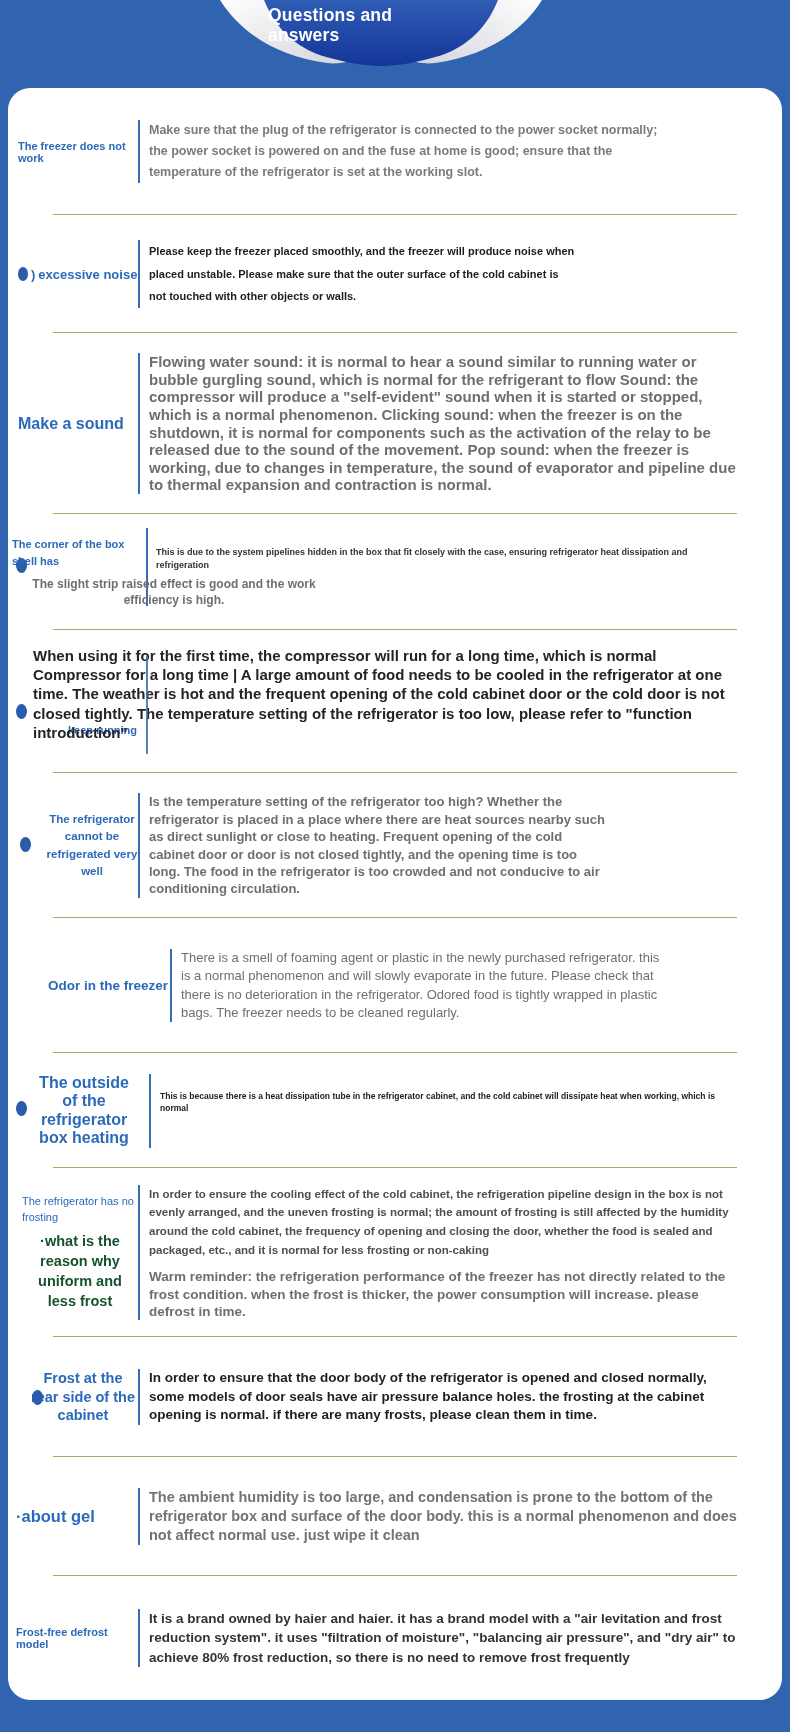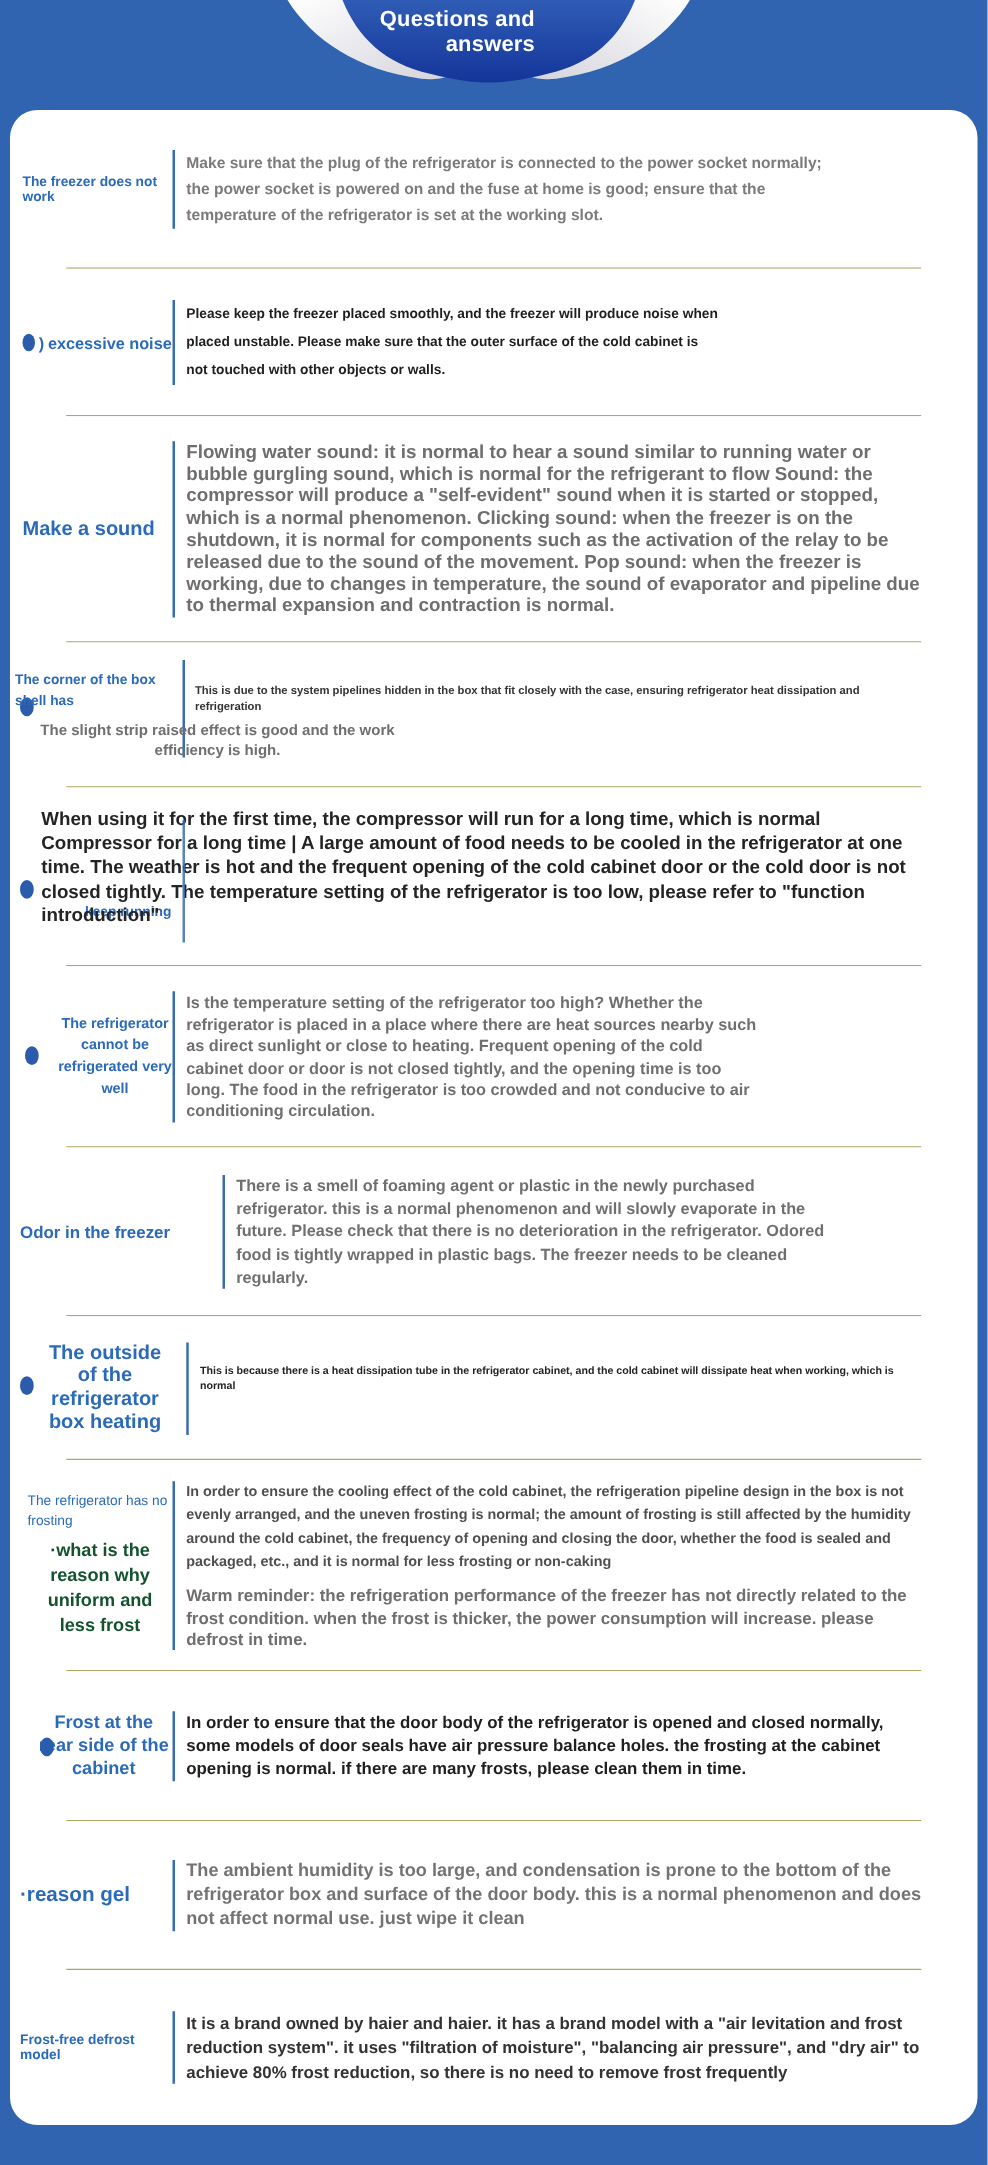--- a/index.html
+++ b/index.html
@@ -5,21 +5,21 @@
   * { margin:0; padding:0; box-sizing:border-box; }
   html,body { width:790px; height:1732px; }
   body {
     position:relative;
     background:#3064b0;
     font-family:"Liberation Sans", sans-serif;
     overflow:hidden;
   }
 
   
-  .ribbon-wrap { position:absolute; left:226px; top:0; width:330px; height:80px;text-align:right; }
+  .ribbon-wrap { position:absolute; left:216px; top:0; width:330px; height:80px; }
   .ribbon-wrap svg { position:absolute; left:0; top:0; }
   .ribbon-title {
     position:absolute; left:52px; top:5px; width:150px;
     color:#ffffff; font-size:17.5px; font-weight:bold; line-height:1.15;
     letter-spacing:0.2px;
   }
 
   
   .card {
     position:absolute; left:8px; top:88px; width:774px; height:1612px;
@@ -73,22 +73,22 @@
   .r5 .q-abs { position:absolute; left:60px; top:94px; font-size:11px; font-weight:bold; color:#2b6ab8; z-index:1; }
   .r5 .a-abs { position:absolute; left:25px; top:16px; width:712px; font-size:15px; font-weight:bold; color:#242424; line-height:1.28; z-index:2; }
   .r5 .vline { position:absolute; left:138px; top:26px; height:98px; width:2px; background:#3a6cb3; z-index:3; opacity:.85; }
 
   
   .r6 .side-bullet { left:12px; top:64px; }
   .r6 .qcol { padding-left:38px; font-size:11.5px; text-align:center; line-height:1.5; }
   .r6 .acol { max-width:470px; font-size:13px; font-weight:bold; color:#6f6f6f; line-height:1.34; }
 
   
-  .r7 .qcol { padding-left:8px; font-size:13.5px; }
-  .r7 .acol { max-width:490px; font-size:13px; font-weight:bold; color:#6f6f6f; line-height:1.39;margin-left:40px; }
+  .r7 .qcol { padding-left:8px; font-size:13.5px;margin-left:32px; }
+  .r7 .acol { max-width:490px; font-size:13px; font-weight:normal; color:#6f6f6f; line-height:1.39; }
 
   
   .r8 .side-bullet { left:8px; top:48px; }
   .r8 .qcol { padding-left:22px; font-size:16px; text-align:center; line-height:1.15; }
   .r8 .acol { max-width:612px; font-size:8.5px; font-weight:bold; color:#222222; line-height:1.5; min-height:74px; display:flex; align-items:flex-start; padding-top:16px;margin-left:11px; }
 
   
   .r9 .qcol { padding-left:14px; }
   .r9 .q-small { font-size:11px; font-weight:normal; color:#2b6ab8; line-height:1.45; text-align:left; width:116px; }
   .r9 .q-big { margin-top:5px; font-size:14.5px; font-weight:bold; color:#14532d; line-height:1.38; text-align:center; width:116px; }
@@ -202,21 +202,21 @@
 
   <div class="row r10">
     <span class="side-bullet"></span>
     <div class="qcol">
       <div class="q-inner">Frost at the rear side of the cabinet</div>
     </div>
     <div class="acol">In order to ensure that the door body of the refrigerator is opened and closed normally, some models of door seals have air pressure balance holes. the frosting at the cabinet opening is normal. if there are many frosts, please clean them in time.</div>
   </div>
 
   <div class="row r11">
-    <div class="qcol">·reason gel</div>
+    <div class="qcol">·about gel</div>
     <div class="acol">The ambient humidity is too large, and condensation is prone to the bottom of the refrigerator box and surface of the door body. this is a normal phenomenon and does not affect normal use. just wipe it clean</div>
   </div>
 
   <div class="row r12 last">
     <div class="qcol">Frost-free defrost model</div>
     <div class="acol">It is a brand owned by haier and haier. it has a brand model with a "air levitation and frost reduction system". it uses "filtration of moisture", "balancing air pressure", and "dry air" to achieve 80% frost reduction, so there is no need to remove frost frequently</div>
   </div>
 
 </div>
 

